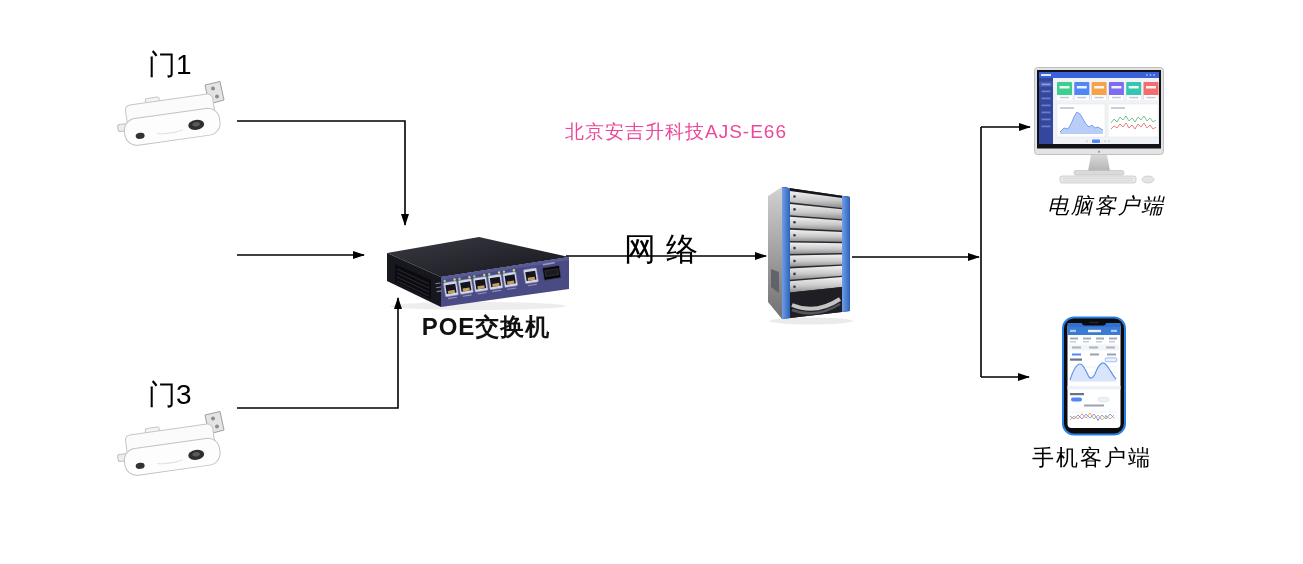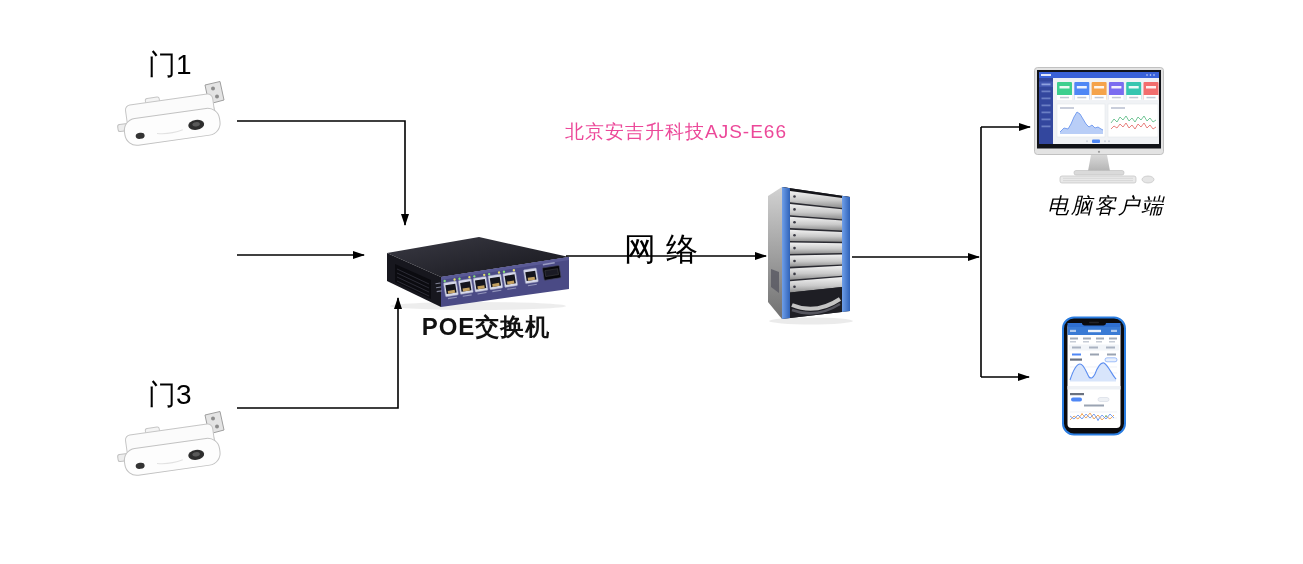--- a/index.html
+++ b/index.html
@@ -382,15 +382,16 @@
           <polyline points="10,104 14,100 18,103 22,98 26,102 30,97 34,103 38,99 42,104 46,100 50,103 54,99" fill="none" stroke="#f2a14e" stroke-width="0.9"></polyline>
           <polyline points="10,100 14,103 18,99 22,103 26,98 30,102 34,98 38,104 42,99 46,103 50,98 54,102" fill="none" stroke="#5b8df0" stroke-width="0.8"></polyline>
           <circle cx="22" cy="98" r="0.8" fill="#f2a14e"></circle>
             <circle cx="38" cy="104" r="0.8" fill="#5b8df0"></circle>
           <circle cx="46" cy="100" r="0.8" fill="#49b87a"></circle>
         </g>
       </g>
       <rect x="22" y="4" width="24" height="5.5" rx="2.7" fill="#0b0b0e"></rect>
       <rect x="29" y="5.8" width="10" height="1.4" rx="0.7" fill="#24242a"></rect>
     </svg>
+    <div class="center-label label-serif mobile-label">手机客户端</div>
   </div>
 
 </div>
 
 </body></html>

